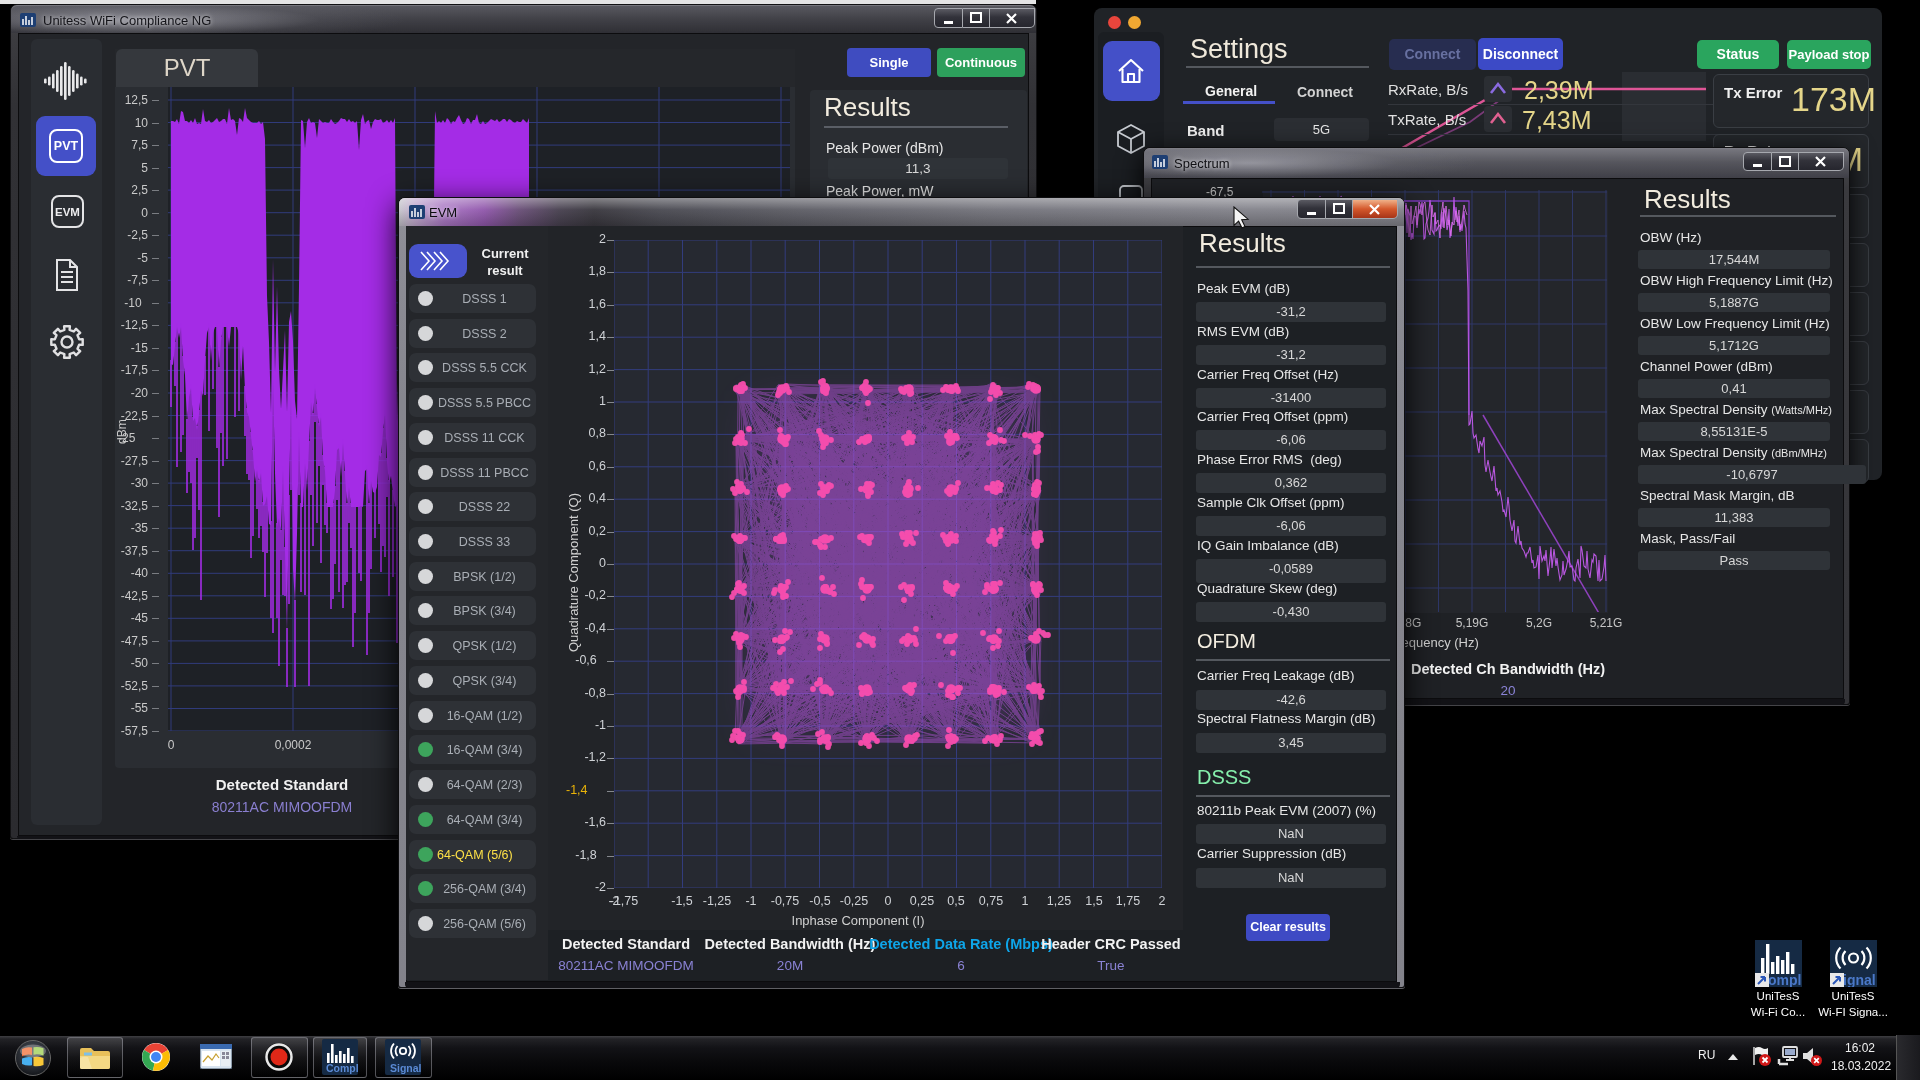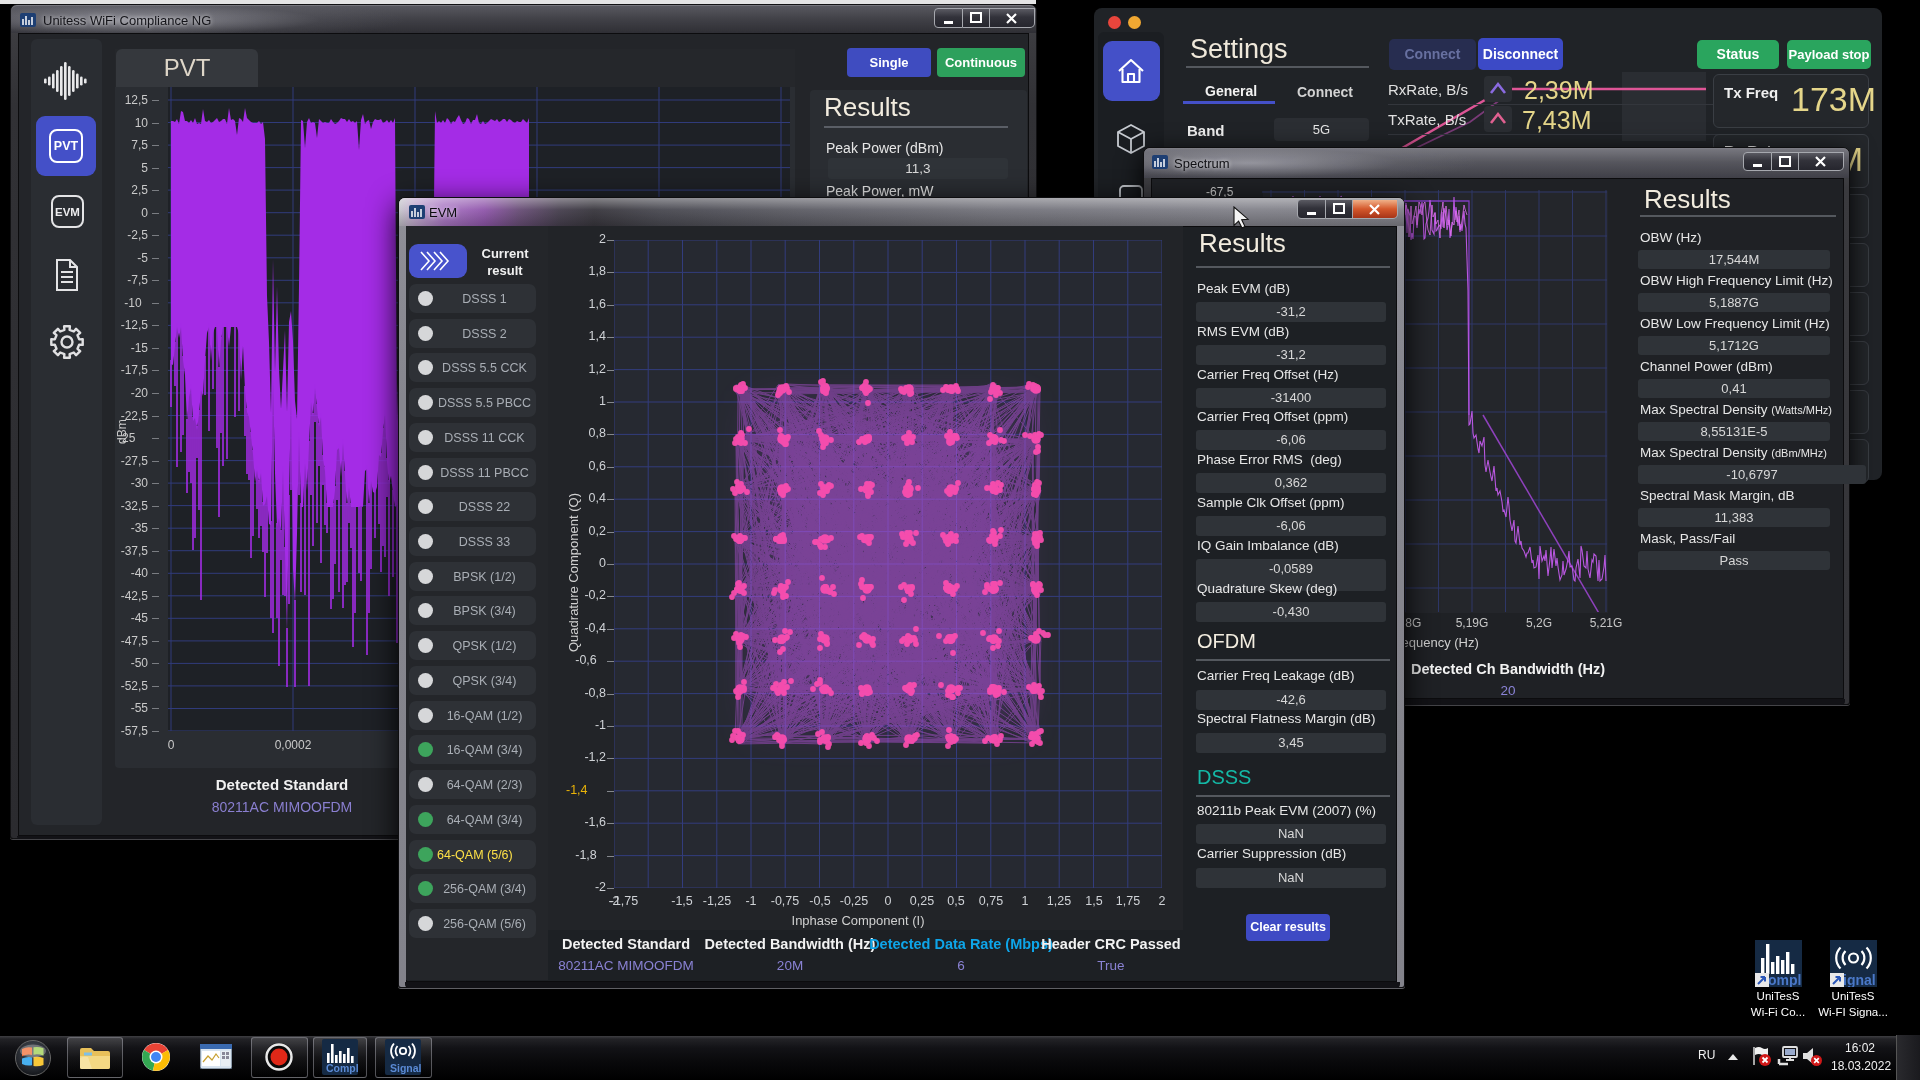--- a/index.html
+++ b/index.html
@@ -54,21 +54,21 @@
     <svg style="left:395px;top:73px;" width="18" height="14">
       <path d="M2,12 L9,3 L16,12" fill="none" stroke="#8a6ae0" stroke-width="2.6"></path>
     </svg>
     <div style="left:390px;top:98px;width:28px;height:26px;background:#2b2e33;border-radius:4px"></div>
     <svg style="left:395px;top:103px;" width="18" height="14">
       <path d="M2,12 L9,3 L16,12" fill="none" stroke="#e06090" stroke-width="2.6"></path>
     </svg>
     <div class="t" style="left:430px;top:68px;font-size:25px;color:#e5d68a">2,39M</div>
     <div class="t" style="left:428px;top:98px;font-size:25px;color:#e5d68a">7,43M</div>
     <div style="left:619px;top:66px;width:156px;height:54px;background:#24272b;border:1px solid #3a3e44;border-radius:6px"></div>
-    <div class="t" style="left:630px;top:76px;font-size:15px;font-weight:bold;color:#f0f0f0">Tx Freq</div>
+    <div class="t" style="left:630px;top:76px;font-size:15px;font-weight:bold;color:#f0f0f0">Tx Error</div>
     <div class="t" style="left:697px;top:72px;font-size:34px;color:#e5d68a">173M</div>
     <div style="left:619px;top:126px;width:156px;height:54px;background:#24272b;border:1px solid #3a3e44;border-radius:6px"></div>
     <div class="t" style="left:630px;top:134px;font-size:15px;font-weight:bold;color:#f0f0f0">Rx Rate</div>
     <div class="t" style="left:703px;top:132px;font-size:34px;color:#e5d68a">78M</div>
     <div style="left:619px;top:186px;width:156px;height:44px;background:#24272b;border:1px solid #3a3e44;border-radius:6px"></div>
     <div style="left:619px;top:235px;width:156px;height:44px;background:#24272b;border:1px solid #3a3e44;border-radius:6px"></div>
     <div style="left:619px;top:284px;width:156px;height:44px;background:#24272b;border:1px solid #3a3e44;border-radius:6px"></div>
     <div style="left:619px;top:333px;width:156px;height:44px;background:#24272b;border:1px solid #3a3e44;border-radius:6px"></div>
     <div style="left:619px;top:382px;width:156px;height:44px;background:#24272b;border:1px solid #3a3e44;border-radius:6px"></div>
     <div style="left:619px;top:431px;width:156px;height:44px;background:#24272b;border:1px solid #3a3e44;border-radius:6px"></div>
@@ -3145,30 +3145,30 @@
     <div class="vb" style="left:1196px;top:345px;width:190px;height:20px;font-size:13px;line-height:20px">-31,2</div>
     <div class="t rowlbl" style="left:1197px;top:367px;font-size:13.5px">Carrier Freq Offset (Hz)</div>
     <div class="vb" style="left:1196px;top:388px;width:190px;height:20px;font-size:13px;line-height:20px">-31400</div>
     <div class="t rowlbl" style="left:1197px;top:409px;font-size:13.5px">Carrier Freq Offset (ppm)</div>
     <div class="vb" style="left:1196px;top:430px;width:190px;height:20px;font-size:13px;line-height:20px">-6,06</div>
     <div class="t rowlbl" style="left:1197px;top:452px;font-size:13.5px">Phase Error RMS&nbsp; (deg)</div>
     <div class="vb" style="left:1196px;top:473px;width:190px;height:20px;font-size:13px;line-height:20px">0,362</div>
     <div class="t rowlbl" style="left:1197px;top:495px;font-size:13.5px">Sample Clk Offset (ppm)</div>
     <div class="vb" style="left:1196px;top:516px;width:190px;height:20px;font-size:13px;line-height:20px">-6,06</div>
     <div class="t rowlbl" style="left:1197px;top:538px;font-size:13.5px">IQ Gain Imbalance (dB)</div>
-    <div class="vb" style="left:1196px;top:559px;width:190px;height:32px;font-size:13px;line-height:20px">-0,0589</div>
+    <div class="vb" style="left:1196px;top:559px;width:190px;height:24px;font-size:13px;line-height:20px">-0,0589</div>
     <div class="t rowlbl" style="left:1197px;top:581px;font-size:13.5px">Quadrature Skew (deg)</div>
     <div class="vb" style="left:1196px;top:602px;width:190px;height:20px;font-size:13px;line-height:20px">-0,430</div>
     <div class="t" style="left:1197px;top:630px;font-size:20px;color:#f2ecdf">OFDM</div>
     <div style="left:1196px;top:659px;width:194px;height:2px;background:#54585e"></div>
     <div class="t rowlbl" style="left:1197px;top:668px;font-size:13.5px">Carrier Freq Leakage (dB)</div>
     <div class="vb" style="left:1196px;top:690px;width:190px;height:20px;font-size:13px;line-height:20px">-42,6</div>
     <div class="t rowlbl" style="left:1197px;top:711px;font-size:13.5px">Spectral Flatness Margin (dB)</div>
     <div class="vb" style="left:1196px;top:733px;width:190px;height:20px;font-size:13px;line-height:20px">3,45</div>
-    <div class="t" style="left:1197px;top:766px;font-size:20px;color:#14b8a6">DSSS</div>
+    <div class="t" style="left:1197px;top:766px;font-size:20px;color:#86efac">DSSS</div>
     <div style="left:1196px;top:795px;width:194px;height:2px;background:#54585e"></div>
     <div class="t rowlbl" style="left:1197px;top:803px;font-size:13.5px">80211b Peak EVM (2007) (%)</div>
     <div class="vb" style="left:1196px;top:824px;width:190px;height:20px;font-size:13px;line-height:20px">NaN</div>
     <div class="t rowlbl" style="left:1197px;top:846px;font-size:13.5px">Carrier Suppression (dB)</div>
     <div class="vb" style="left:1196px;top:868px;width:190px;height:20px;font-size:13px;line-height:20px">NaN</div>
     <div style="left:1246px;top:914px;width:84px;height:27px;background:#3e4ac4;border-radius:4px;color:#fff;font-weight:bold;font-size:12.5px;text-align:center;line-height:27px;z-index:4">Clear results</div>
   </div>
 <div style="position:absolute;left:0;top:0;z-index:5">
     <div style="left:1755px;top:940px;width:47px;height:47px;background:#152a44"></div>
     <svg style="left:1755px;top:940px;" width="47" height="47">

